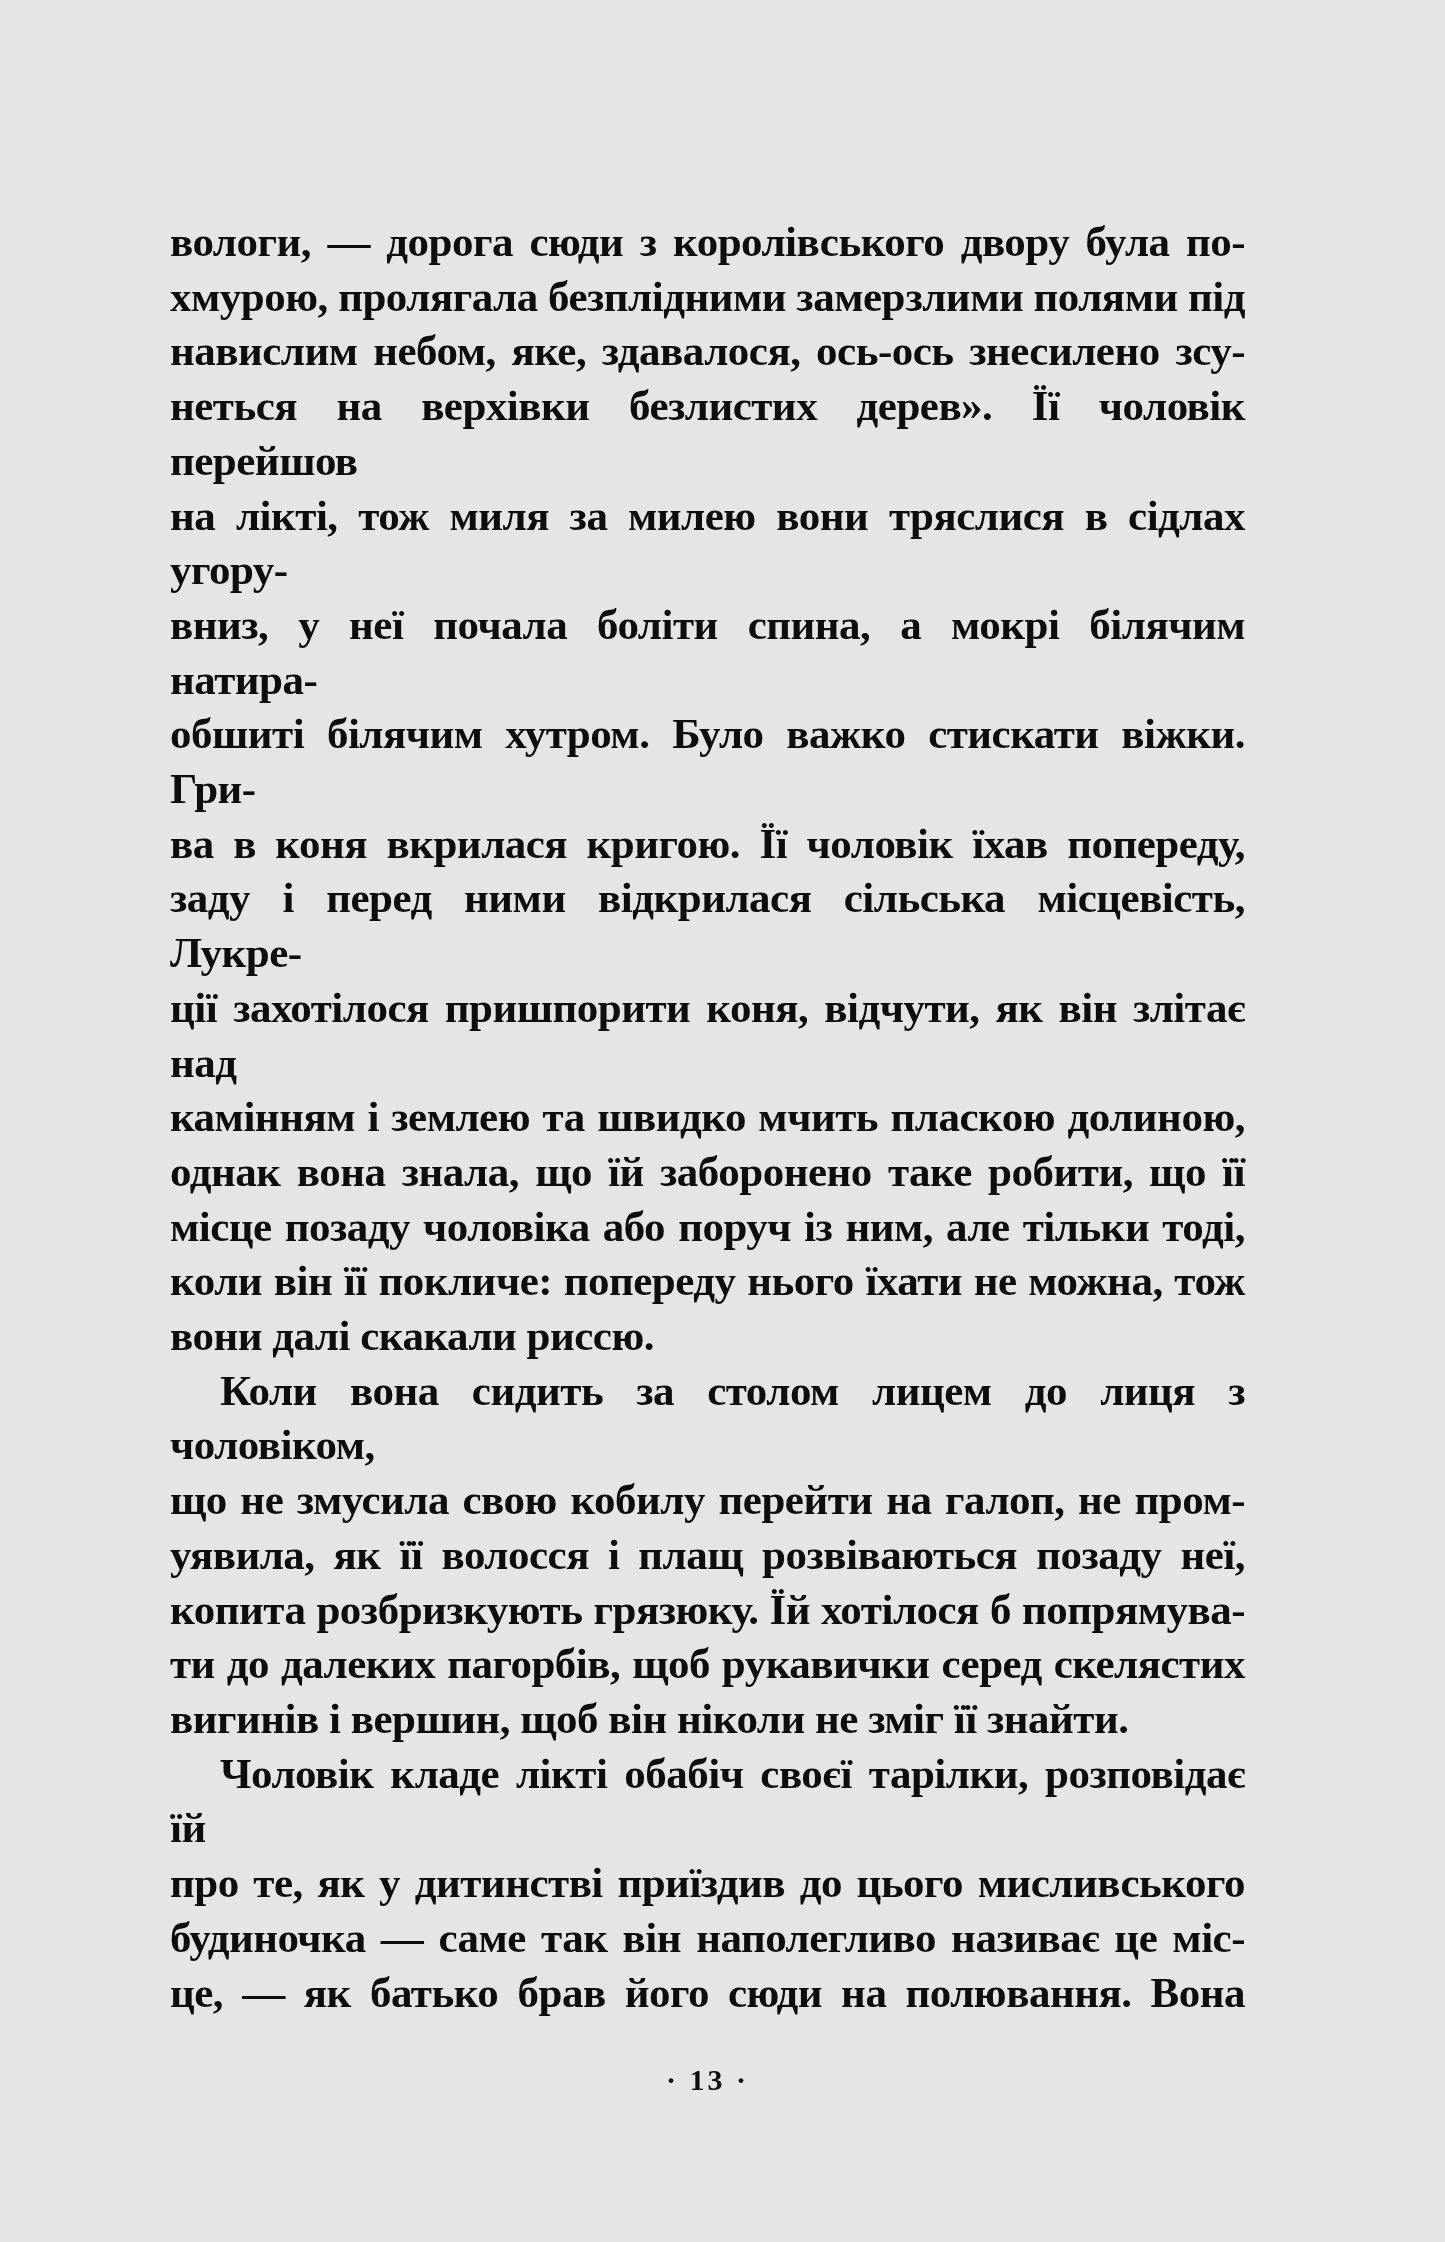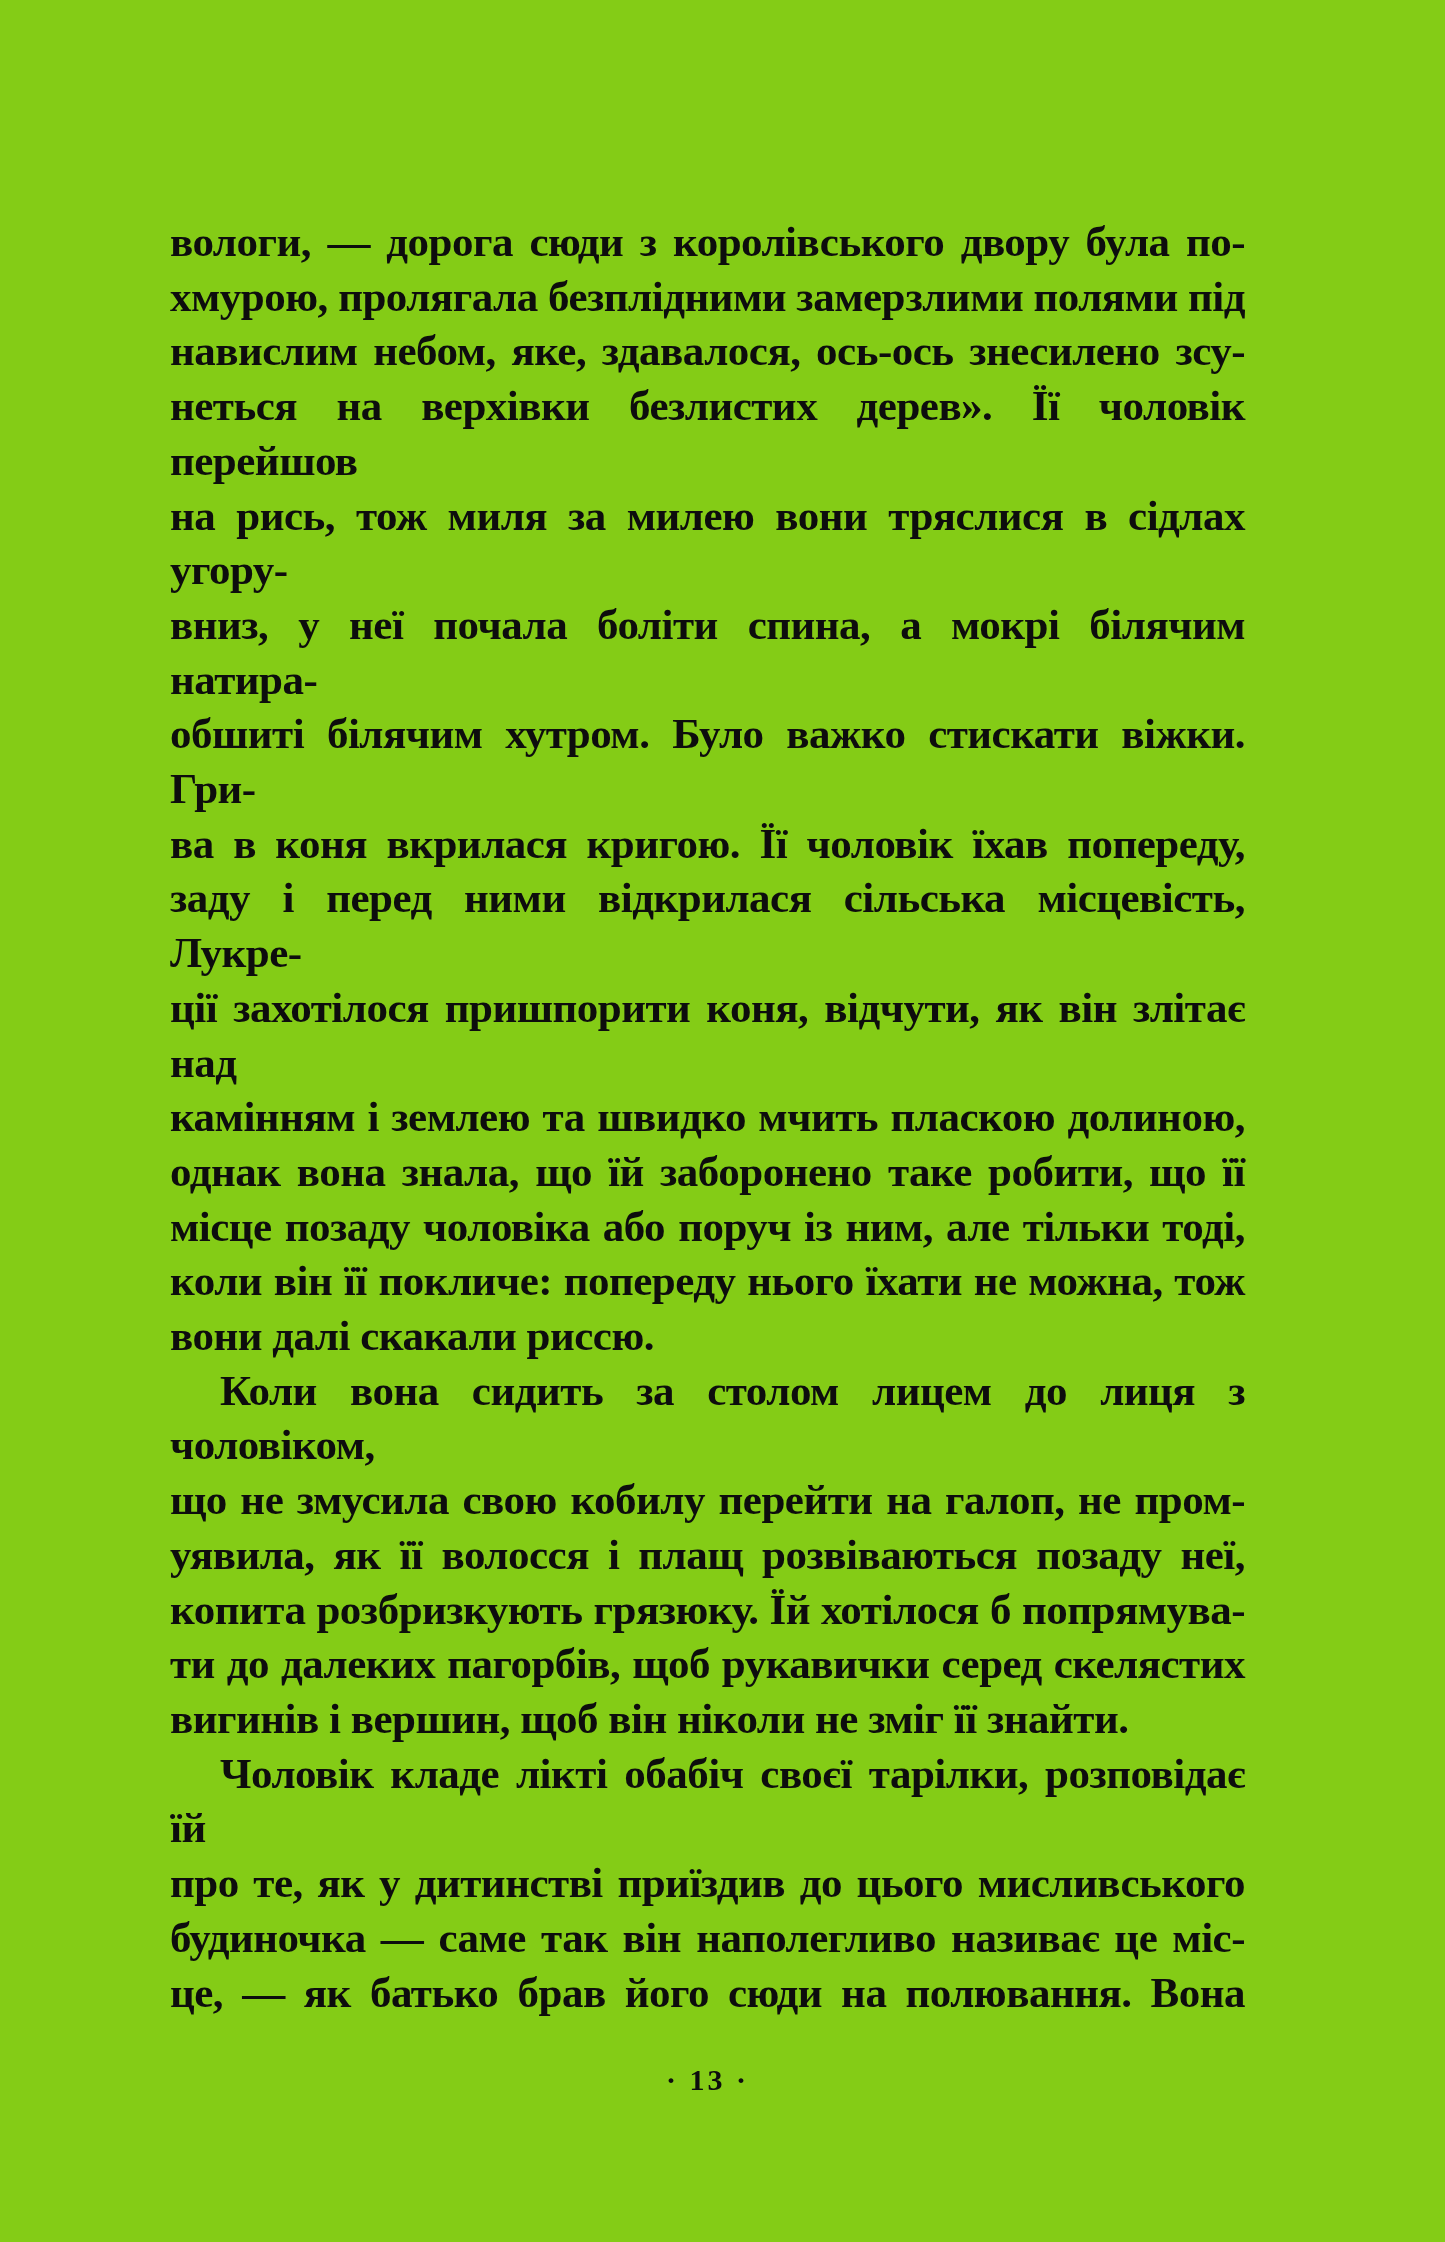--- a/index.html
+++ b/index.html
@@ -9,21 +9,21 @@
   body {
     width: 1445px;
     height: 2242px;
     background: #ffffff;
     position: relative;
     overflow: hidden;
   }
   .book-page {
     position: absolute;
     inset: 0;
-    background: #84cc16;
+    background: #e5e5e5;
   }
   .page-text {
     position: absolute;
     left: 170px;
     top: 215px;
     width: 1075px;
     color: #0d0d0d;
     font-family: "Liberation Serif", "DejaVu Serif", serif;
     font-weight: 700;
     font-size: 43px;
@@ -62,21 +62,21 @@
 </head>
 <body style="background: rgb(255, 255, 255);">
 
 <div class="book-page">
   <div class="page-text" id="text-root" style="color: rgb(13, 13, 13);">
       <div class="para">
         <div class="line">вологи, — дорога сюди з королівського двору була по-</div>
         <div class="line">хмурою, пролягала безплідними замерзлими полями під</div>
         <div class="line">навислим небом, яке, здавалося, ось-ось знесилено зсу-</div>
         <div class="line">неться на верхівки безлистих дерев». Її чоловік перейшов</div>
-        <div class="line">на рись, тож миля за милею вони тряслися в сідлах угору-</div>
+        <div class="line">на лікті, тож миля за милею вони тряслися в сідлах угору-</div>
         <div class="line">вниз, у неї почала боліти спина, а мокрі білячим натира-</div>
         <div class="line">обшиті білячим хутром. Було важко стискати віжки. Гри-</div>
         <div class="line">ва в коня вкрилася кригою. Її чоловік їхав попереду,</div>
         <div class="line">заду і перед ними відкрилася сільська місцевість, Лукре-</div>
         <div class="line">ції захотілося пришпорити коня, відчути, як він злітає над</div>
         <div class="line">камінням і землею та швидко мчить пласкою долиною,</div>
         <div class="line">однак вона знала, що їй заборонено таке робити, що її</div>
         <div class="line">місце позаду чоловіка або поруч із ним, але тільки тоді,</div>
         <div class="line">коли він її покличе: попереду нього їхати не можна, тож</div>
         <div class="line para-end">вони далі скакали риссю.</div>

